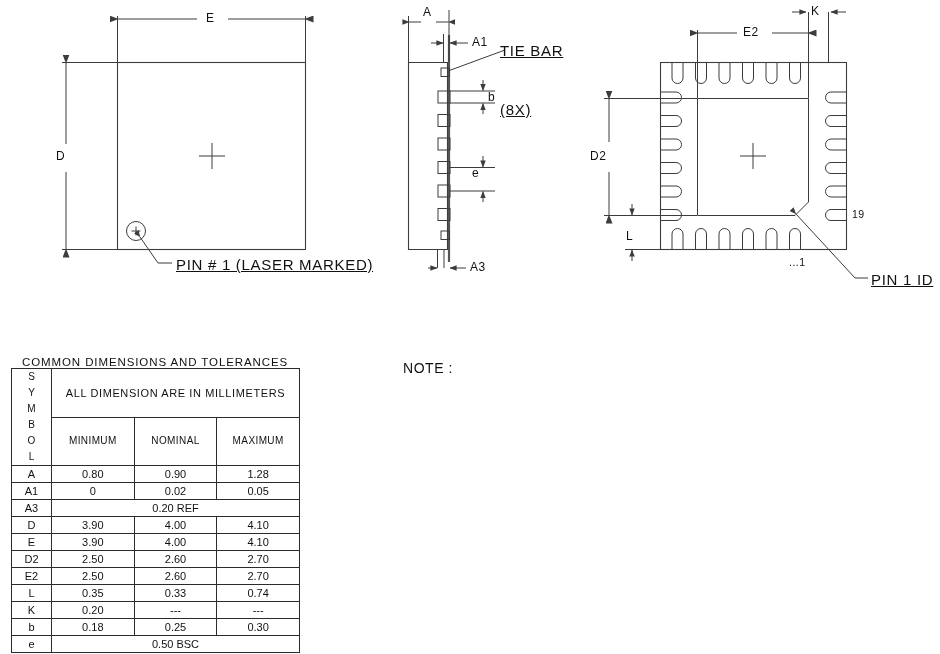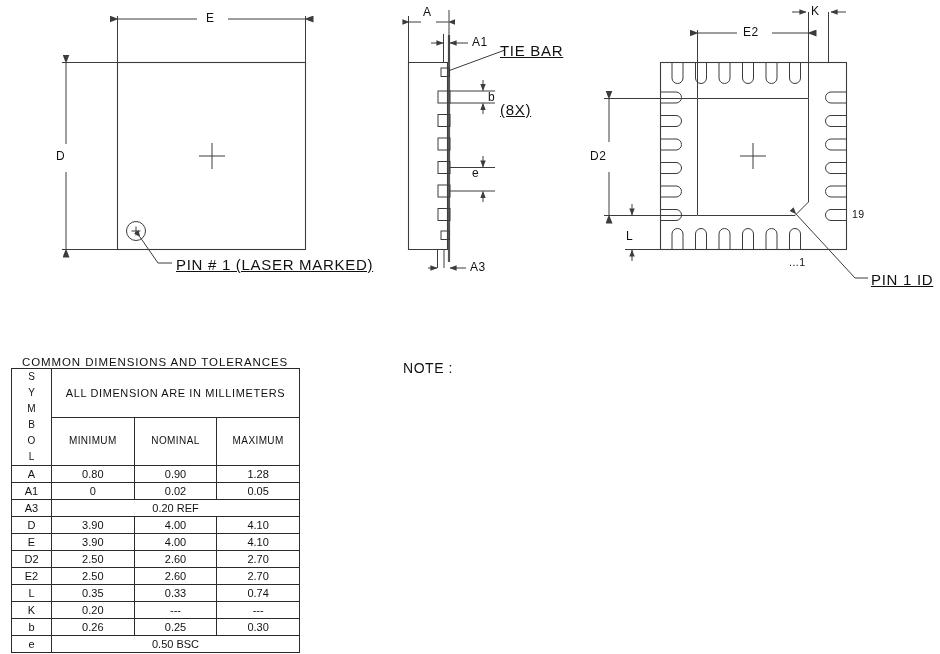--- a/index.html
+++ b/index.html
@@ -287,21 +287,21 @@
           <td>0.74</td>
         </tr>
         <tr>
           <td class="symcol">K</td>
           <td>0.20</td>
           <td>---</td>
           <td>---</td>
         </tr>
         <tr>
           <td class="symcol">b</td>
-          <td>0.26</td>
+          <td>0.18</td>
           <td>0.25</td>
           <td>0.30</td>
         </tr>
         <tr>
           <td class="symcol">e</td>
           <td colspan="3">0.50  BSC</td>
         </tr>
       </tbody>
     </table>
   </div>

